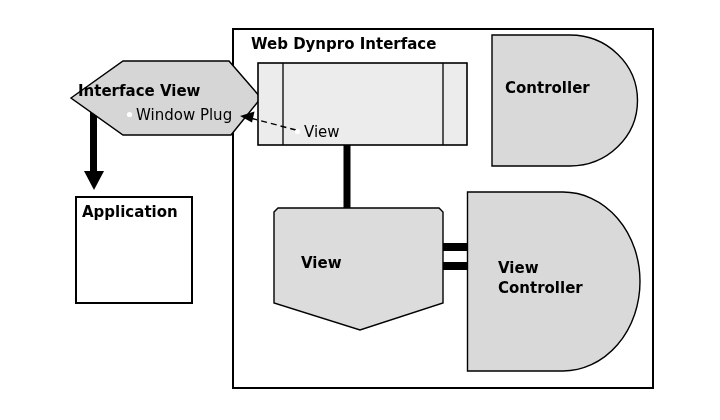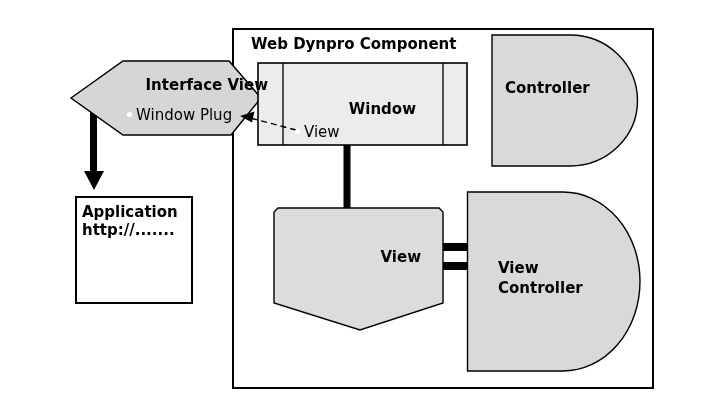--- a/index.html
+++ b/index.html
@@ -7,21 +7,21 @@
     position:relative;width:720px;height:420px;background:#ffffff;overflow:hidden;
     font-family:"DejaVu Sans","Liberation Sans",sans-serif;
   }
   #shapes{position:absolute;left:0;top:0;width:720px;height:420px;}
   .label{
     position:absolute;color:#000;white-space:nowrap;
     font-family:"DejaVu Sans","Liberation Sans",sans-serif;
   }
   .b{font-weight:bold;}
   .fs15{font-size:15px;line-height:18px;}
-  .ctr{text-align:right;}
+  .ctr{text-align:left;margin-top:6px;}
 </style>
 </head>
 <body>
 
 <div id="stage">
 
   <svg id="shapes" viewBox="0 0 720 420" xmlns="http://www.w3.org/2000/svg">
 
     <rect x="233" y="29" width="420" height="359" fill="#ffffff" stroke="#000" stroke-width="2"></rect>
 
@@ -47,33 +47,31 @@
     <rect x="443" y="243" width="25" height="8" fill="#000000"></rect>
     <rect x="443" y="262" width="25" height="8" fill="#000000"></rect>
 
     <path d="M 492 35 H 570 A 67.5 65.5 0 0 1 570 166 H 492 Z" fill="#d9d9d9" stroke="#000" stroke-width="1.4"></path>
 
     <path d="M 467.5 192 H 563 A 77 89.5 0 0 1 563 371 H 467.5 Z" fill="#d9d9d9" stroke="#000" stroke-width="1.4"></path>
 
     <rect x="76" y="197" width="116" height="106" fill="#ffffff" stroke="#000" stroke-width="2"></rect>
   </svg>
 
-  <div class="label b fs15" style="left:251px;top:35px;">Web Dynpro Component</div>
+  <div class="label b fs15" style="left:251px;top:35px;">Web Dynpro Interface</div>
 
   <div class="label b fs15 ctr" style="left:78px;top:76px;width:190px;">Interface View</div>
 
   <div class="label fs15" style="left:136px;top:106px;">Window Plug</div>
 
-  <div class="label b fs15 ctr" style="left:283px;top:100px;width:133px;">Window</div>
 
   <div class="label fs15" style="left:304px;top:123px;">View</div>
 
   <div class="label b fs15" style="left:82px;top:203px;">
     <div>Application</div>
-    <div>http://.......</div>
   </div>
 
   <div class="label b fs15" style="left:505px;top:79px;line-height:19px;">
     <div>Controller</div>
   </div>
 
   <div class="label b fs15 ctr" style="left:301px;top:248px;width:120px;">View</div>
 
   <div class="label b fs15" style="left:498px;top:258px;line-height:20px;">
     <div>View</div>

